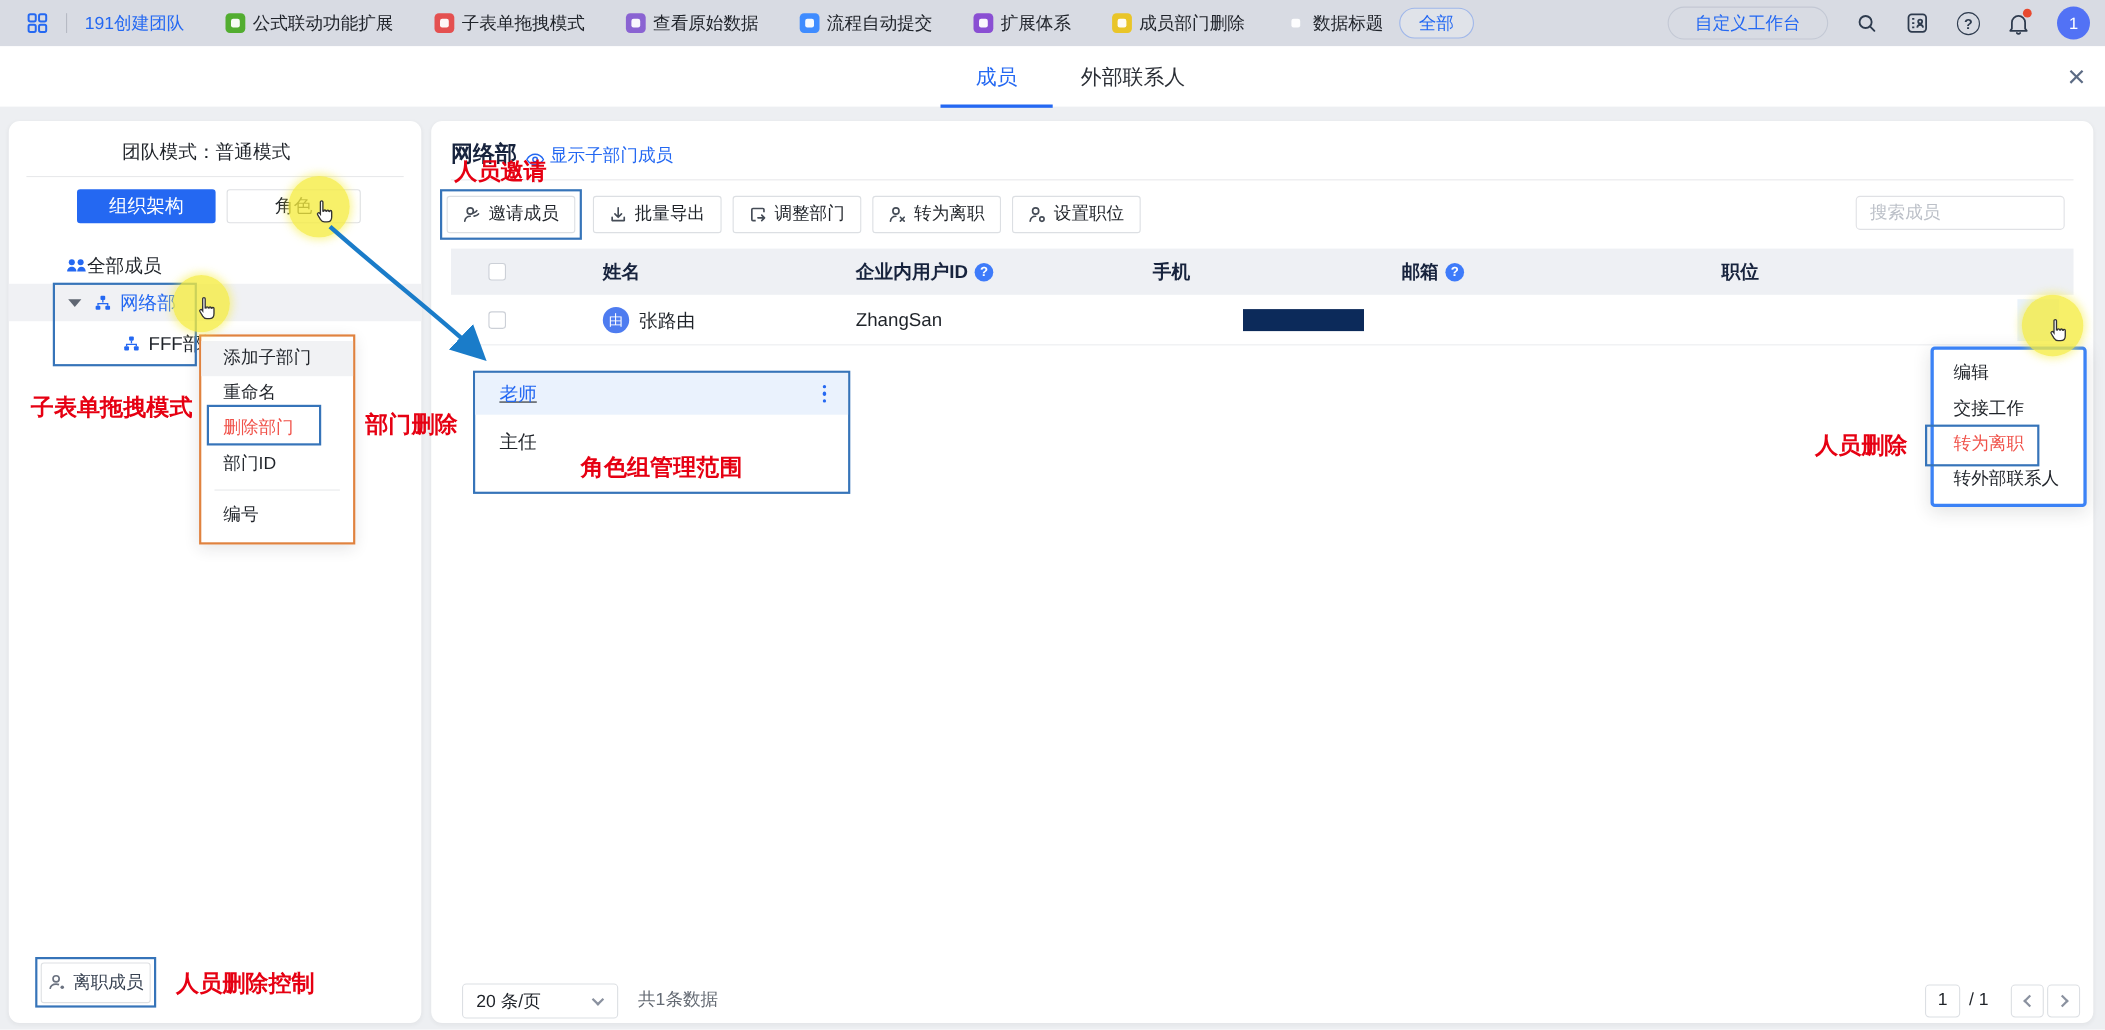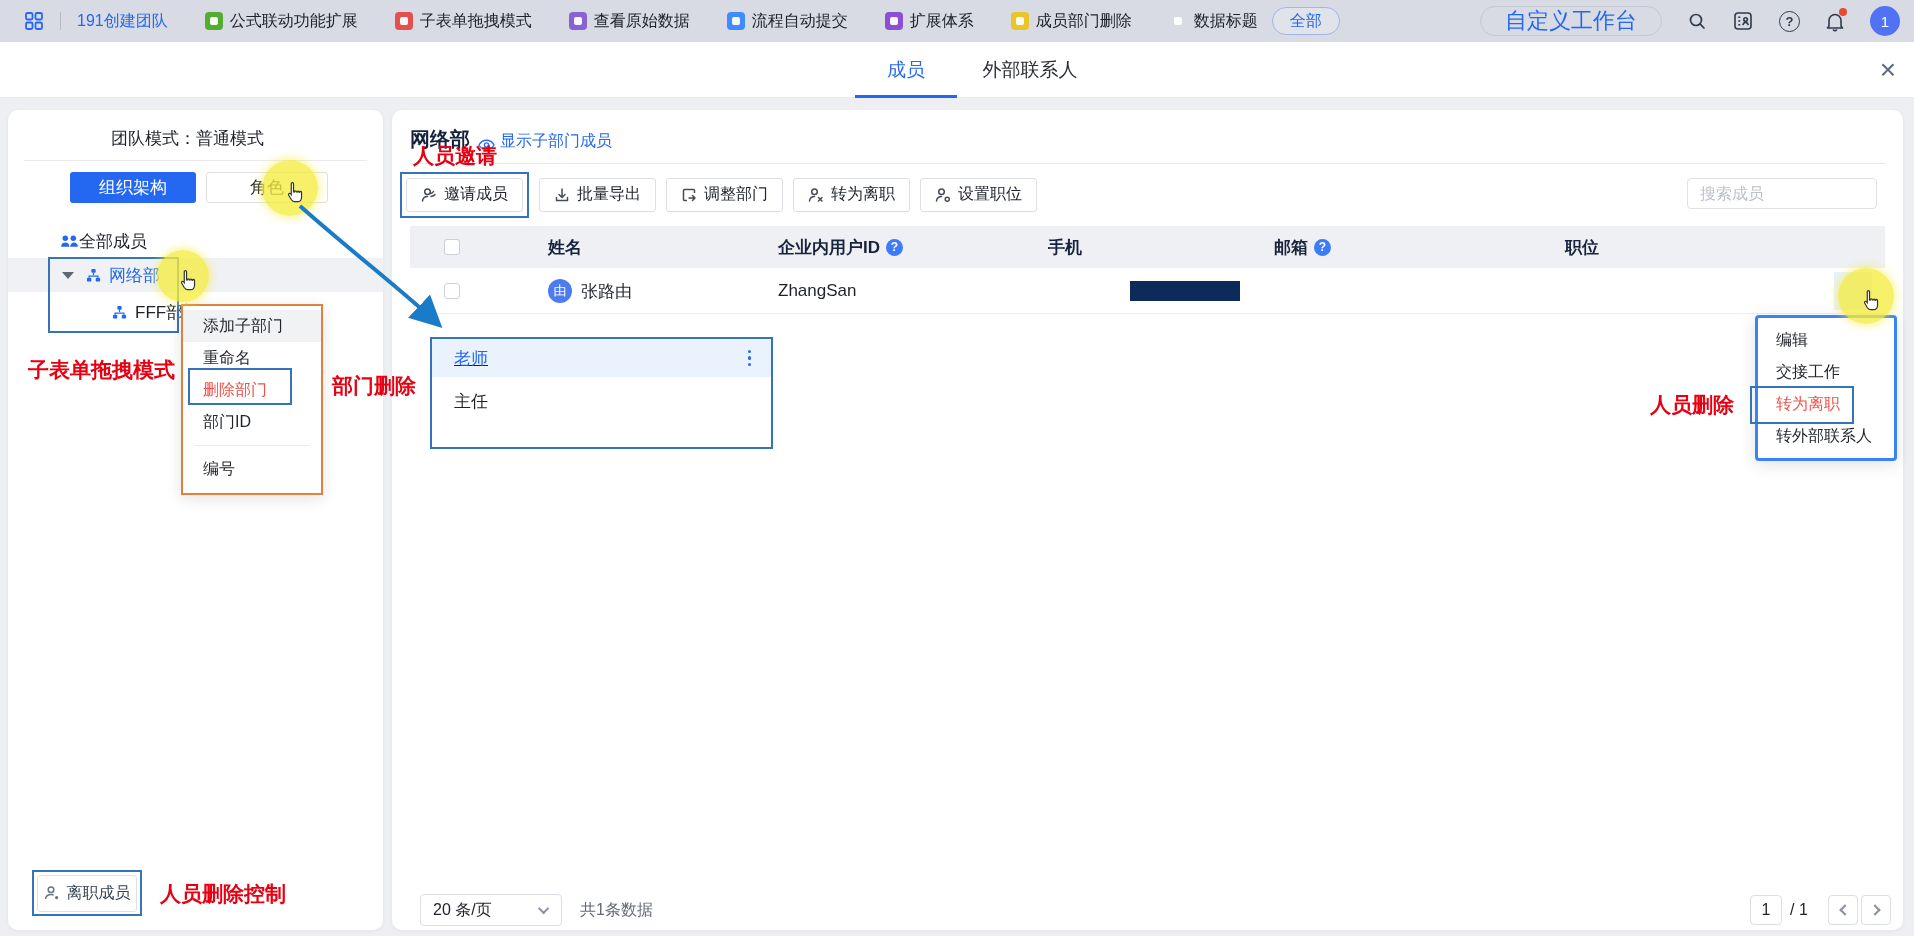--- a/index.html
+++ b/index.html
@@ -28,21 +28,21 @@
   .tb-app:nth-of-type(6) .app-ic{background:#8a4fd3;}
   .tb-app:nth-of-type(7) .app-ic{background:#e9c528;}
   .pill-all {
     margin-left:14px; height:28px; padding:0 17px; border-radius:14px;
     border:1.5px solid #9fb7ea; color:#2468f2; font-size:16px;
     display:flex; align-items:center; background:rgba(255,255,255,.22); cursor:pointer; white-space:nowrap;
   }
   .tb-right { margin-left:auto; display:flex; align-items:center; gap:25px; }
   .pill-workbench {
     height:30px; padding:0 24px; border-radius:16px; border:1.5px solid #c3c8d4;
-    color:#2468f2; font-size:22px; display:flex; align-items:center; cursor:pointer; white-space:nowrap;
+    color:#2468f2; font-size:16px; display:flex; align-items:center; cursor:pointer; white-space:nowrap;
   }
   .tb-iconbtn { display:flex; align-items:center; justify-content:center; cursor:pointer; position:relative; }
   .help-circle { width:21px; height:21px; border:1.7px solid #2e3b4e; border-radius:50%;
     font-size:13px; font-weight:bold; color:#2e3b4e; display:flex; align-items:center; justify-content:center; }
   .bell-dot { position:absolute; right:-2px; top:-2px; width:8px; height:8px; border-radius:50%; background:#e8492f; }
   .tb-avatar { width:30px; height:30px; border-radius:50%; background:#5272f5; color:#fff;
     font-size:15px; display:flex; align-items:center; justify-content:center; cursor:pointer; }
   
   .tabrow { position:absolute; left:0; top:42px; width:1914px; height:56px; background:#fff; border-bottom:1px solid #e9ebef; }
   .tab { position:absolute; top:0; height:56px; display:flex; align-items:center; justify-content:center;
@@ -415,20 +415,21 @@
   <div class="role-card">
     <div class="role-head">
       <span class="role-group">老师</span>
       <span class="vdots">
           <i></i>
           <i></i>
           <i></i>
         </span>
     </div>
     <div class="role-body">主任</div>
+    <div class="annot-red" style="left:0; right:0; top:72px; text-align:center;">角色组管理范围</div>
   </div>
 
   <div class="pager-size">
     <span>20 条/页</span>
     <i class="chev-dn"></i>
   </div>
   <div class="pager-total">共1条数据</div>
   <input class="page-input" value="1" style="">
   <div class="page-of">/ 1</div>
   <div class="page-btn" style="left:1436px;">

